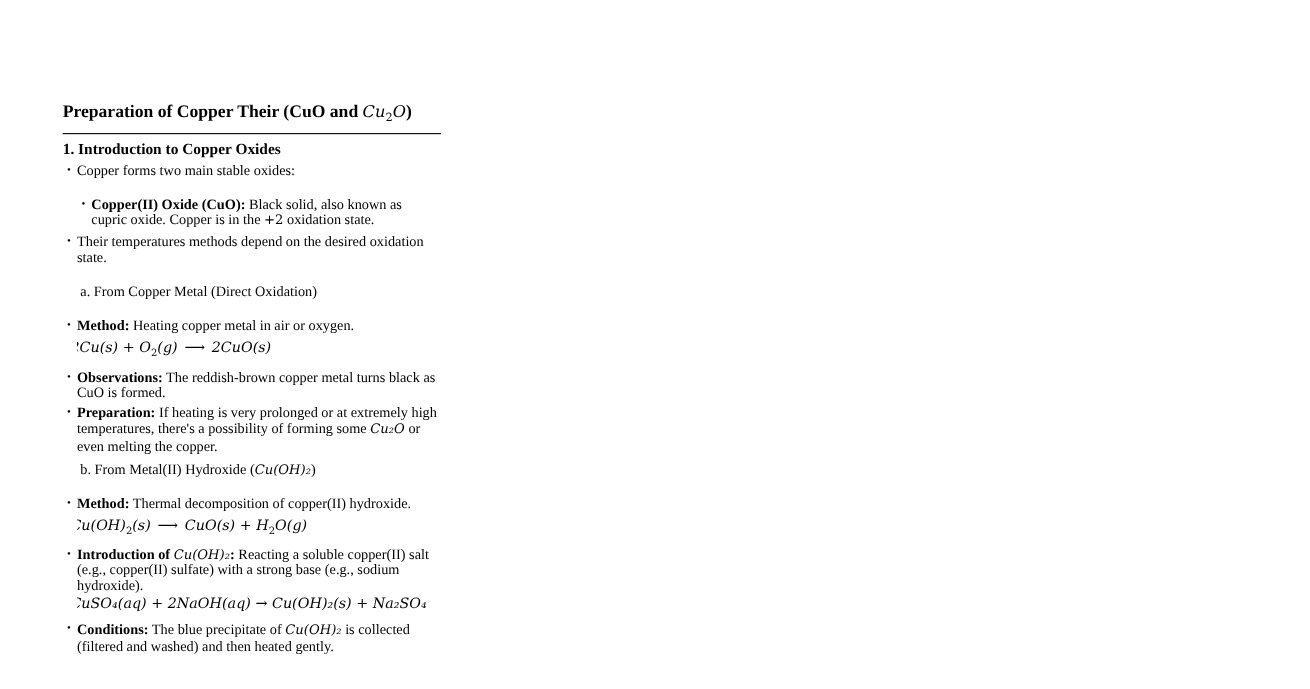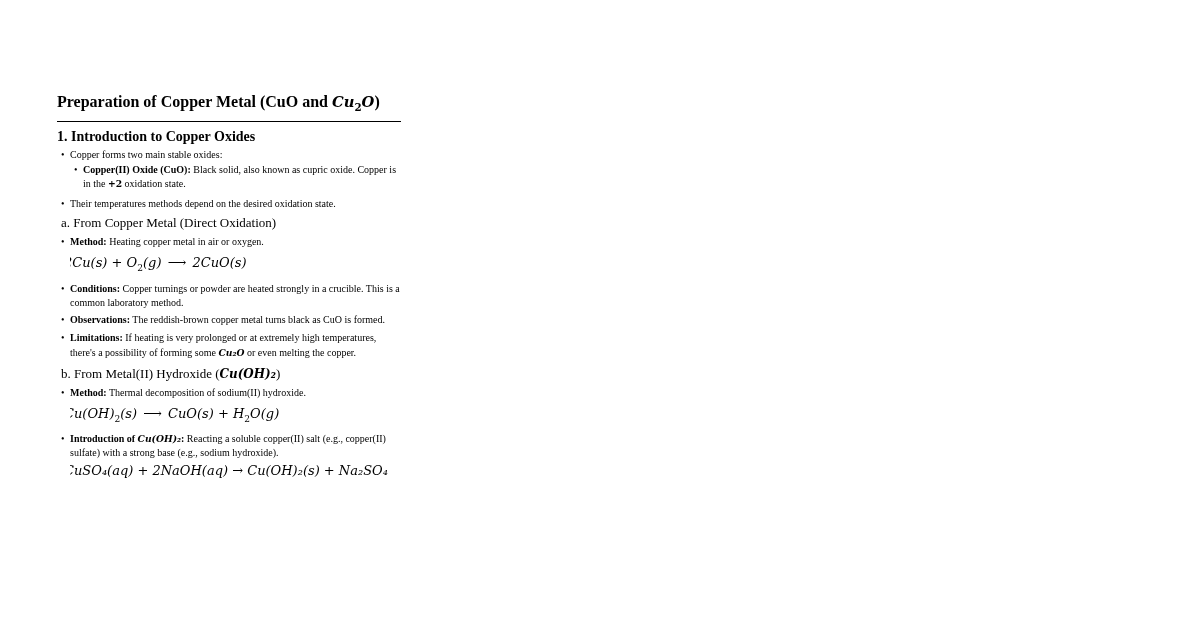--- a/index.html
+++ b/index.html
@@ -1,73 +1,75 @@
 <!DOCTYPE html>
 <html><head>
 <meta charset="utf-8">
 <style>
   html, body { margin: 0; padding: 0; background: #ffffff; }
   body { width: 1191px; height: 626px; overflow: hidden; position: relative;
          font-family: "Liberation Serif", serif; color: #000; }
   .doc { position: absolute; left: 57px; top: 92px; width: 344px; }
   .title { font-weight: bold; font-size: 16px; line-height: 20px; margin: 0;
            padding-bottom: 4px; border-bottom: 1.5px solid #000; white-space: nowrap; }
-  .math { font-family: "DejaVu Serif", serif; font-style: italic; font-weight: bold; font-size: 0.92em; }
+  .math { font-family: "DejaVu Serif", serif; font-style: italic; font-weight: normal; font-size: 0.92em; }
   .math sub { font-size: 0.7em; font-style: normal; }
   .upr { font-style: normal; }
   h2 { font-size: 14px; font-weight: bold; margin: 6px 0 3px 0; line-height: 17px; font-family: Liberation Serif, serif; }
-  .sub { font-size: 13px; line-height: 16px; margin: 4px; }
+  .sub { font-size: 13px; line-height: 16px; margin: 16px; }
   ul { list-style: none; margin: 0; padding: 0; }
-  li { position: relative; font-size: 10px; line-height: 14px; padding-left: 13px; margin-bottom: 3px; }
+  li { position: relative; font-size: 13px; line-height: 14px; padding-left: 13px; margin-bottom: 3px; }
   li::before { content: "•"; position: absolute; left: 4px; top: 0; font-size: 10px; }
-  ul.nested { margin-top: 1px; }
+  ul.nested { margin-top: 17px; }
   ul.nested li { padding-left: 13px; margin-bottom: 6px; }
   b { font-weight: bold; }
   .eq { font-family: "DejaVu Serif", serif; font-style: italic; font-size: 13px; line-height: 16px;
         margin: 2px 0 6px 13px; white-space: nowrap; overflow: hidden; width: 331px; position: relative; }
   .eq .inner { display: inline-block; margin-left: -6px; }
   .eq sub { font-size: 0.7em; font-style: normal; }
   .arrow { display: inline-block; position: relative; font-style: normal; padding: 0 2px; }
 </style>
 </head>
 <body>
 
 <div class="doc">
-  <h1 class="title"><span>Preparation of Copper Metal (CuO and </span><span class="math"><span>Cu</span><sub>2</sub><span>O</span></span><span>)</span></h1>
+  <h1 class="title"><span>Preparation of Copper Their (CuO and </span><span class="math"><span>Cu</span><sub>2</sub><span>O</span></span><span>)</span></h1>
 
   <h2>1. Introduction to Copper Oxides</h2>
   <ul>
     <li>
       <span>Copper forms two main stable oxides:</span>
       <ul class="nested">
         <li><b>Copper(II) Oxide (CuO):</b><span> Black solid, also known as cupric oxide. Copper is in the </span><span class="upr math">+2</span><span> oxidation state.</span></li>
       </ul>
     </li>
     <li>Their temperatures methods depend on the desired oxidation state.</li>
   </ul>
 
   <p class="sub">a. From Copper Metal (Direct Oxidation)</p>
   <ul>
     <li><b>Method:</b><span> Heating copper metal in air or oxygen.</span></li>
   </ul>
   <div class="eq" style="margin-top:6px;">
     <span class="inner"><span>2Cu(s) + O</span><sub>2</sub><span>(g)</span> <span class="arrow">⟶</span> <span>2CuO(s)</span></span>
   </div>
   <ul>
-    <li><b>Conditions:</b><span> Copper turnings or powder are heated strongly in a crucible. This is a common laboratory method.</span></li>
     <li><b>Observations:</b><span> The reddish-brown copper metal turns black as CuO is formed.</span></li>
-    <li style="line-height:15px;"><b>Limitations:</b><span> If heating is very prolonged or at extremely high temperatures, there's a possibility of forming some </span><span class="math">Cu₂O</span><span> or even melting the copper.</span></li>
+    <li style="line-height:15px;"><b>Preparation:</b><span> If heating is very prolonged or at extremely high temperatures, there's a possibility of forming some </span><span class="math">Cu₂O</span><span> or even melting the copper.</span></li>
   </ul>
 
   <p class="sub" style="margin-top:6px;"><span>b. From Metal(II) Hydroxide (</span><span class="math">Cu(OH)₂</span><span>)</span></p>
   <ul>
-    <li><b>Method:</b><span> Thermal decomposition of sodium(II) hydroxide.</span></li>
+    <li><b>Method:</b><span> Thermal decomposition of copper(II) hydroxide.</span></li>
   </ul>
   <div class="eq" style="margin-top:6px;">
     <span class="inner"><span>Cu(OH)</span><sub>2</sub><span>(s)</span> <span class="arrow">⟶</span> <span>CuO(s) + H</span><sub>2</sub><span>O(g)</span></span>
   </div>
   <ul>
     <li><b><span>Introduction of </span><span class="math">Cu(OH)₂</span><span>:</span></b><span> Reacting a soluble copper(II) salt (e.g., copper(II) sulfate) with a strong base (e.g., sodium hydroxide).</span></li>
   </ul>
   <div class="eq" style="margin-top:0;">
     <span class="inner">CuSO₄(aq) + 2NaOH(aq) → Cu(OH)₂(s) + Na₂SO₄</span>
   </div>
+  <ul>
+    <li style="line-height:15px;"><b>Conditions:</b><span> The blue precipitate of </span><span class="math">Cu(OH)₂</span><span> is collected (filtered and washed) and then heated gently.</span></li>
+  </ul>
 </div>
 
 </body></html>

